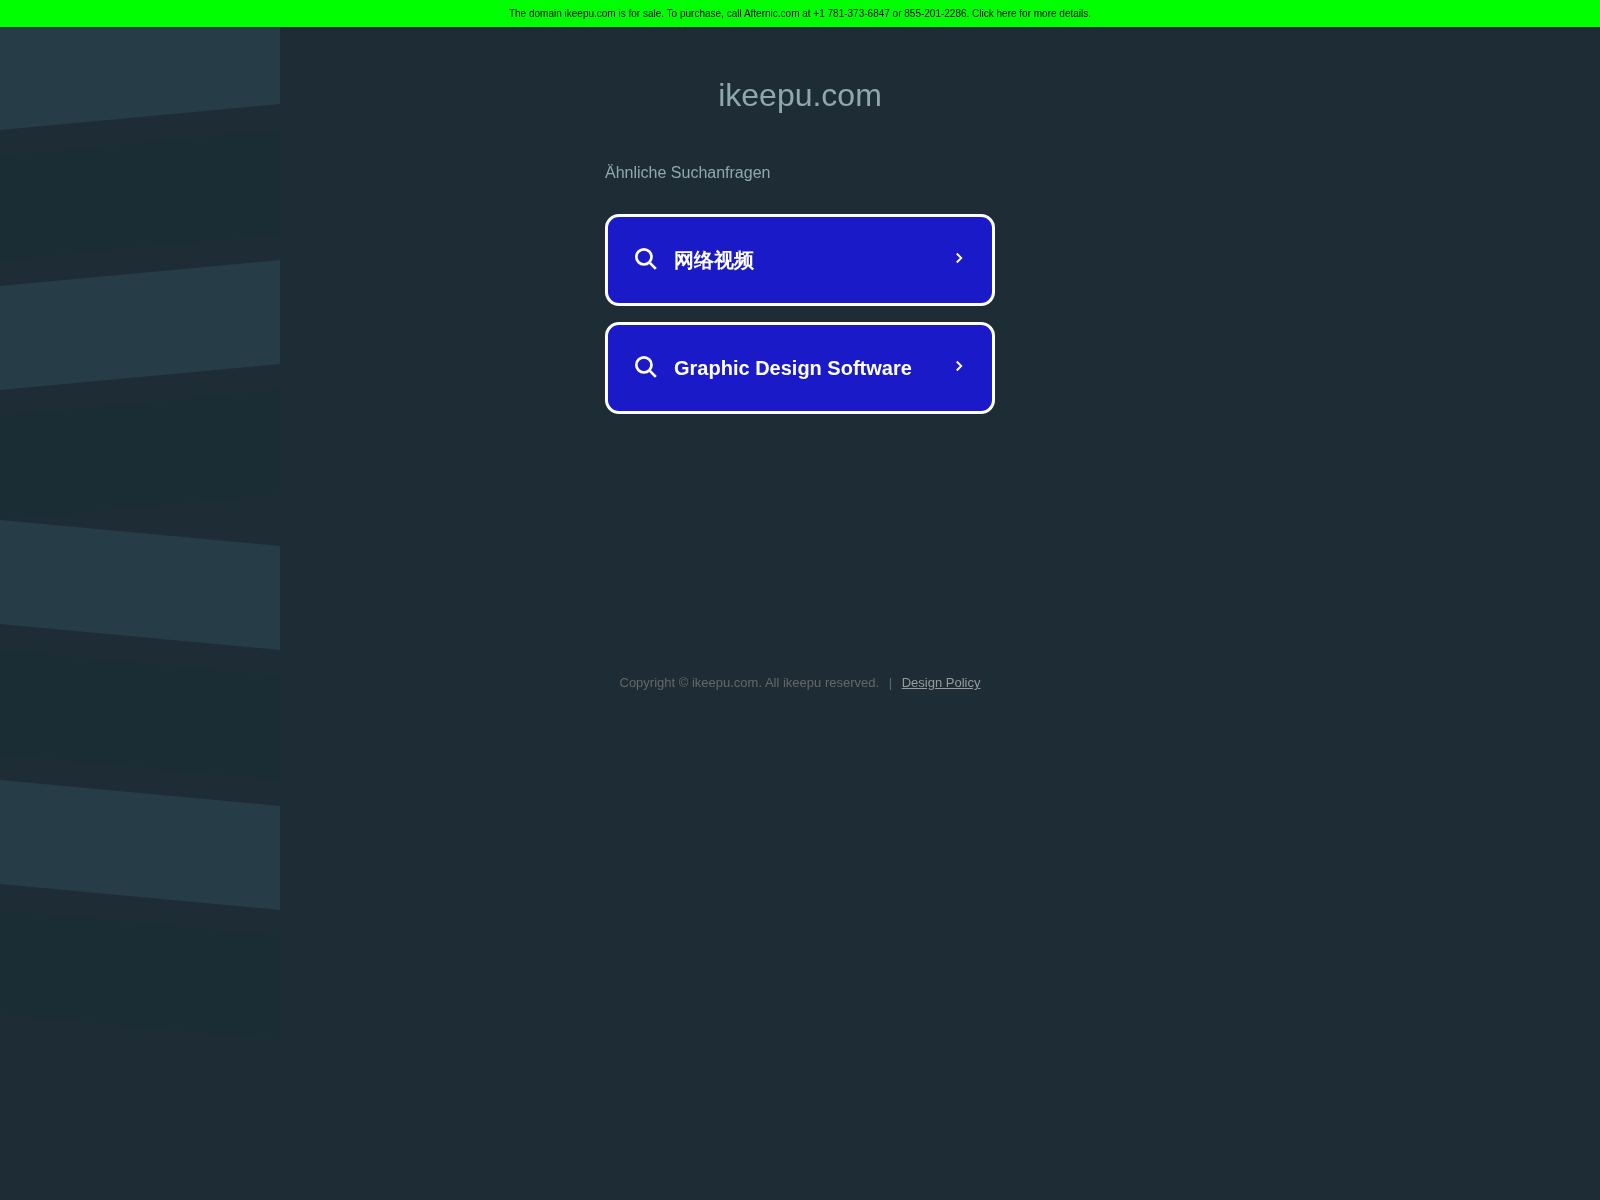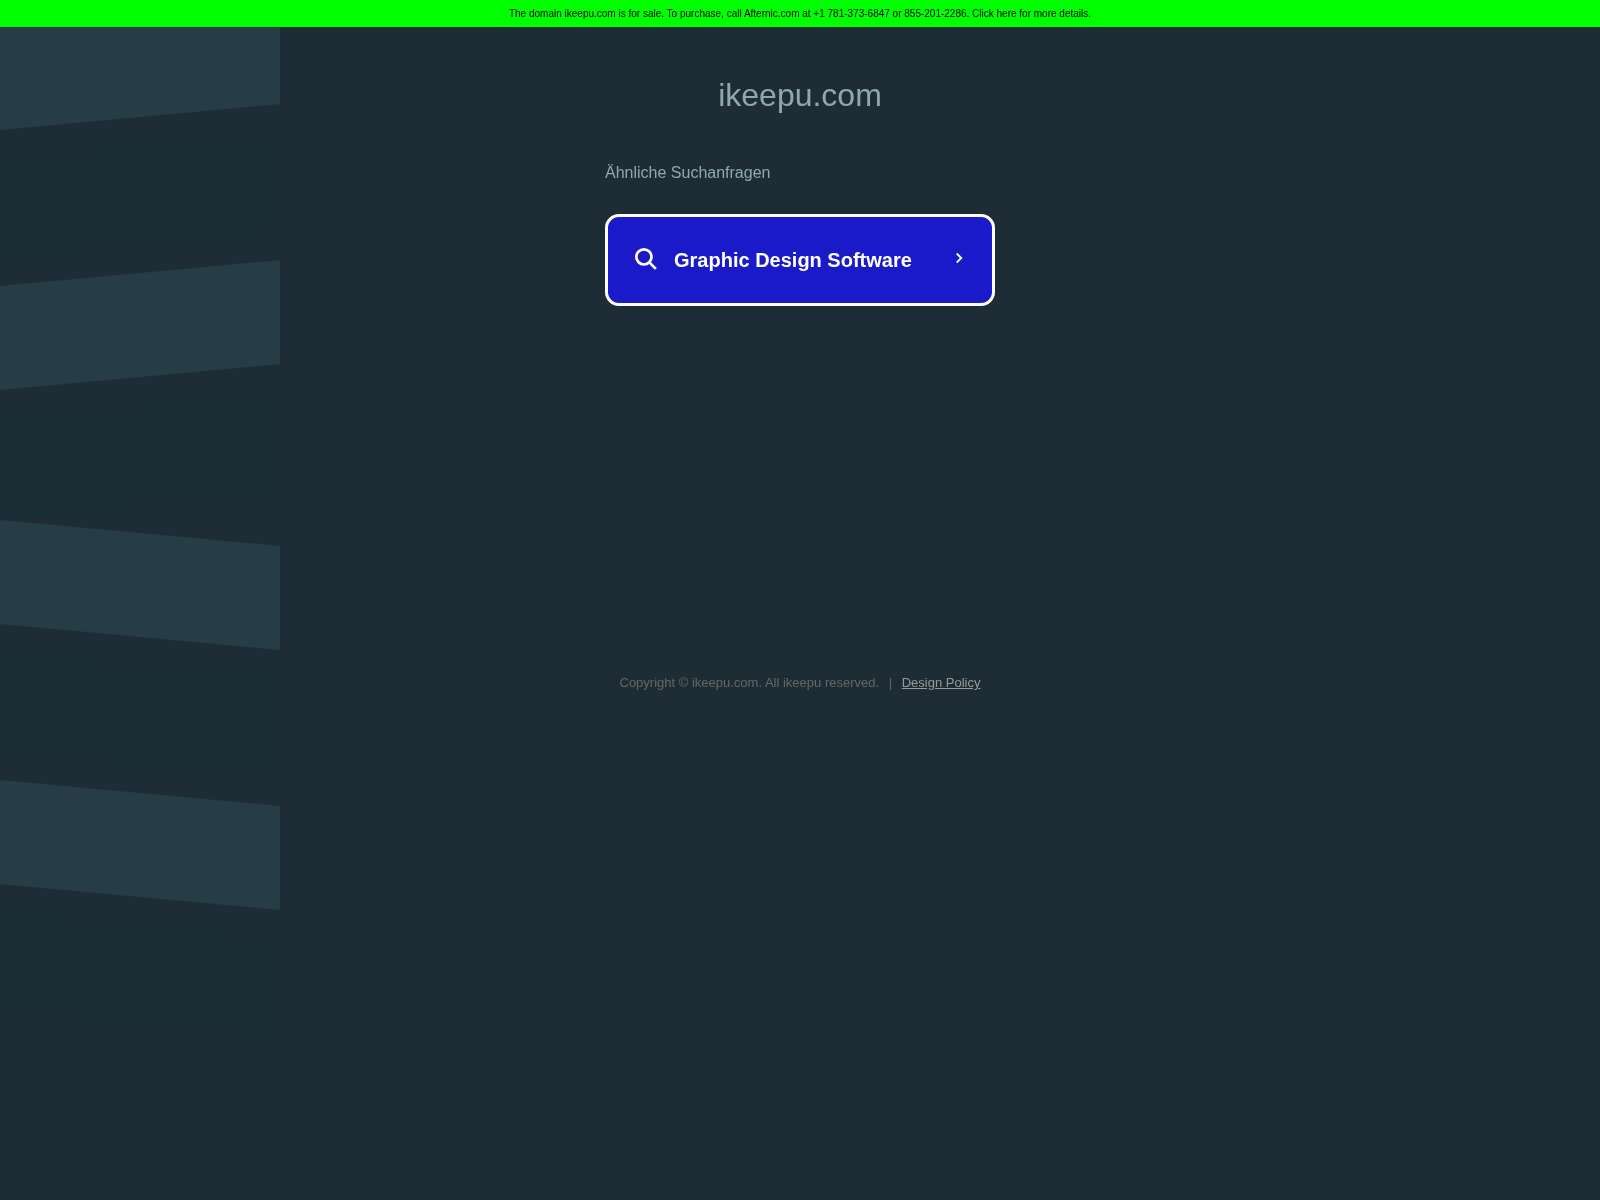--- a/index.html
+++ b/index.html
@@ -233,29 +233,43 @@
 </div>
 
 <div class="main-content">
 
   <h1 class="site-title">ikeepu.com</h1>
 
   <div class="section-label">Ähnliche Suchanfragen</div>
 
   <div class="search-items-container">
 
-
-
     <a class="search-item" href="#">
       <span class="search-icon-wrap">
         <svg class="search-icon-svg" viewBox="0 0 24 24" xmlns="http://www.w3.org/2000/svg">
           <circle cx="11" cy="11" r="7"></circle>
           <line x1="16.5" y1="16.5" x2="22" y2="22"></line>
         </svg>
       </span>
+      <span class="search-item-label">网络视频</span>
+      <span class="chevron-wrap">
+        <svg class="chevron-icon" viewBox="0 0 24 24" xmlns="http://www.w3.org/2000/svg">
+          <polyline points="9 18 15 12 9 6"></polyline>
+        </svg>
+      </span>
+    </a>
+
+
+    <a class="search-item" href="#">
+      <span class="search-icon-wrap">
+        <svg class="search-icon-svg" viewBox="0 0 24 24" xmlns="http://www.w3.org/2000/svg">
+          <circle cx="11" cy="11" r="7"></circle>
+          <line x1="16.5" y1="16.5" x2="22" y2="22"></line>
+        </svg>
+      </span>
       <span class="search-item-label">Graphic Design Software</span>
       <span class="chevron-wrap">
         <svg class="chevron-icon" viewBox="0 0 24 24" xmlns="http://www.w3.org/2000/svg">
           <polyline points="9 18 15 12 9 6"></polyline>
         </svg>
       </span>
     </a>
 
   </div>
 </div>

